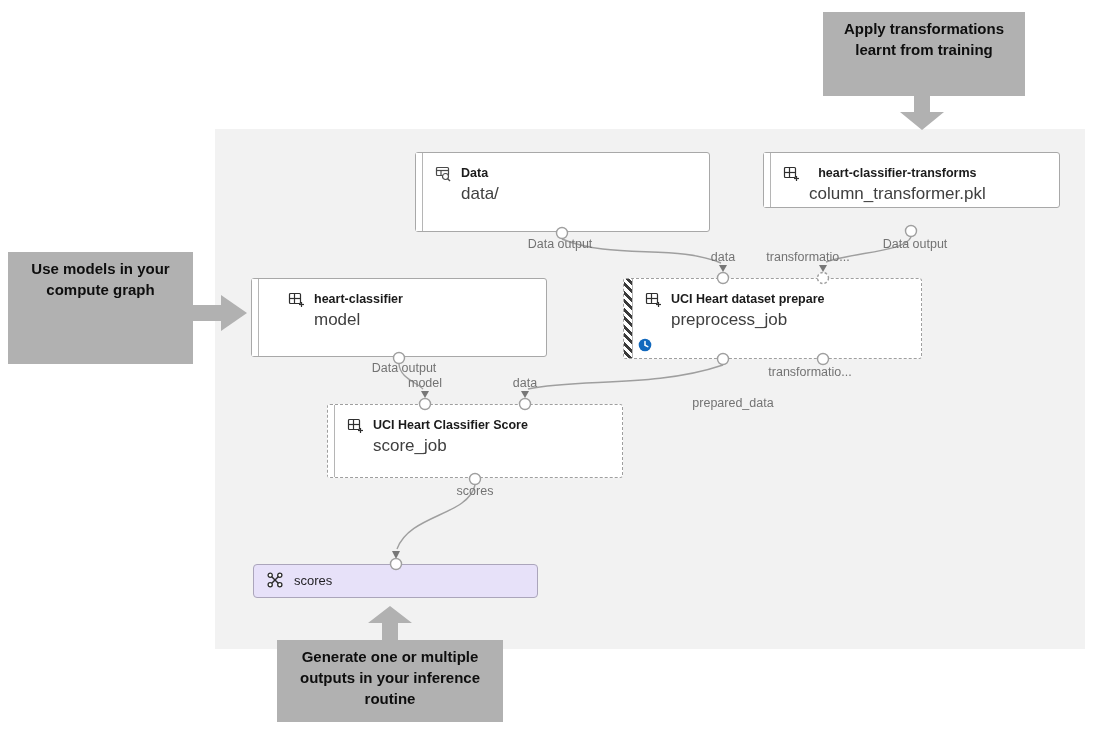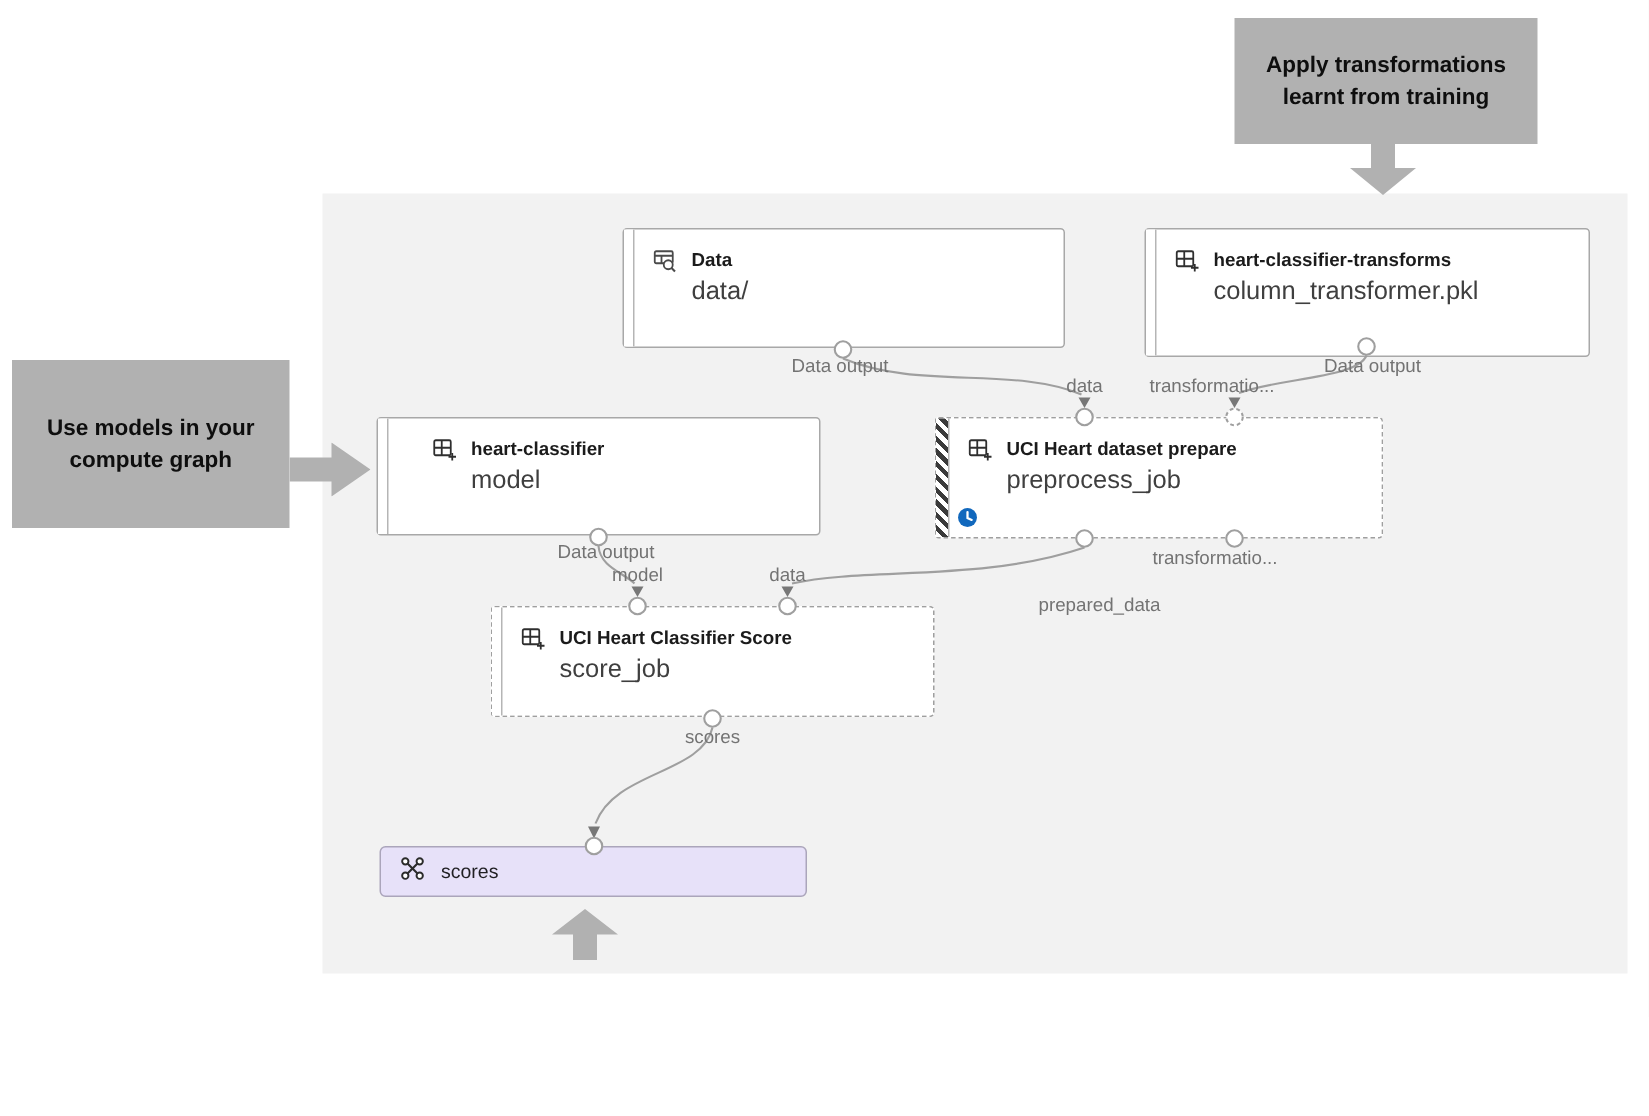--- a/index.html
+++ b/index.html
@@ -28,21 +28,21 @@
   .edge{fill:none;stroke:#9f9f9f;stroke-width:1.4;}
   .port{fill:#ffffff;stroke:#9f9f9f;stroke-width:1.4;}
   .port.dash{stroke-dasharray:2.5 2;}
   .ah{fill:#777777;}
   
   .plabel{position:absolute;transform:translateX(-50%);font-size:12.5px;color:#737373;
           z-index:4;white-space:nowrap;}
   
   .callout{position:absolute;background:#b1b1b1;color:#0e0e0e;font-weight:bold;
            font-size:15px;line-height:1.4;text-align:center;z-index:5;
-           display:flex;align-items:center;justify-content:center;box-sizing:border-box;padding:6px 10px;}
+           display:flex;align-items:flex-start;justify-content:center;box-sizing:border-box;padding:6px 10px;}
   .co-arrow{position:absolute;z-index:5;}
 </style>
 </head>
 <body>
 
 <div class="stage">
 
   <div class="canvas"></div>
 
   <div class="node" style="left:415px;top:152px;width:295px;height:80px;">
@@ -57,21 +57,21 @@
           <line x1="12.7" y1="13.7" x2="15" y2="16" stroke="#4a4a4a" stroke-width="1.4"></line>
         </svg>
       </span>
       <div>
         <div class="node-title">Data</div>
         <div class="node-sub">data/</div>
       </div>
     </div>
   </div>
 
-  <div class="node" style="left:763px;top:152px;width:297px;height:86px;">
+  <div class="node" style="left:763px;top:152px;width:297px;height:56px;text-align:center;">
     <div class="strip"></div>
     <div class="node-body">
       <span class="node-icon">
         <svg width="17" height="17" viewBox="0 0 17 17">
           <rect x="1.5" y="2.5" width="11" height="10" rx="1" fill="none" stroke="#2f2f2f" stroke-width="1.2"></rect>
           <line x1="6.5" y1="2.5" x2="6.5" y2="12.5" stroke="#2f2f2f" stroke-width="1.2"></line>
           <line x1="1.5" y1="7.5" x2="12.5" y2="7.5" stroke="#2f2f2f" stroke-width="1.2"></line>
           <line x1="13.5" y1="11" x2="13.5" y2="16" stroke="#2f2f2f" stroke-width="1.2"></line>
           <line x1="11" y1="13.5" x2="16" y2="13.5" stroke="#2f2f2f" stroke-width="1.2"></line>
         </svg>
@@ -199,28 +199,31 @@
 
   <div class="callout" style="left:823px;top:12px;width:202px;height:84px;">
     <span>Apply transformations learnt from training</span>
   </div>
   <span class="co-arrow" style="left:900px;top:96px;">
     <svg width="44" height="34" viewBox="0 0 44 34">
         <polygon fill="#b1b1b1" points="14,0 30,0 30,16 44,16 22,34 0,16 14,16"></polygon>
       </svg>
   </span>
 
-  <div class="callout" style="left:8px;top:240px;width:185px;height:112px;">
+  <div class="callout" style="left:8px;top:252px;width:185px;height:112px;">
     <span>Use models in your compute graph</span>
   </div>
   <span class="co-arrow" style="left:193px;top:295px;">
     <svg width="54" height="36" viewBox="0 0 54 36">
         <polygon fill="#b1b1b1" points="0,10 28,10 28,0 54,18 28,36 28,26 0,26"></polygon>
       </svg>
   </span>
 
+  <div class="callout" style="left:277px;top:640px;width:226px;height:82px;">
+    <span>Generate one or multiple outputs in your inference routine</span>
+  </div>
   <span class="co-arrow" style="left:368px;top:606px;">
     <svg width="44" height="34" viewBox="0 0 44 34">
         <polygon fill="#b1b1b1" points="22,0 44,17 30,17 30,34 14,34 14,17 0,17"></polygon>
       </svg>
   </span>
 
 </div>
 
 </body></html>

